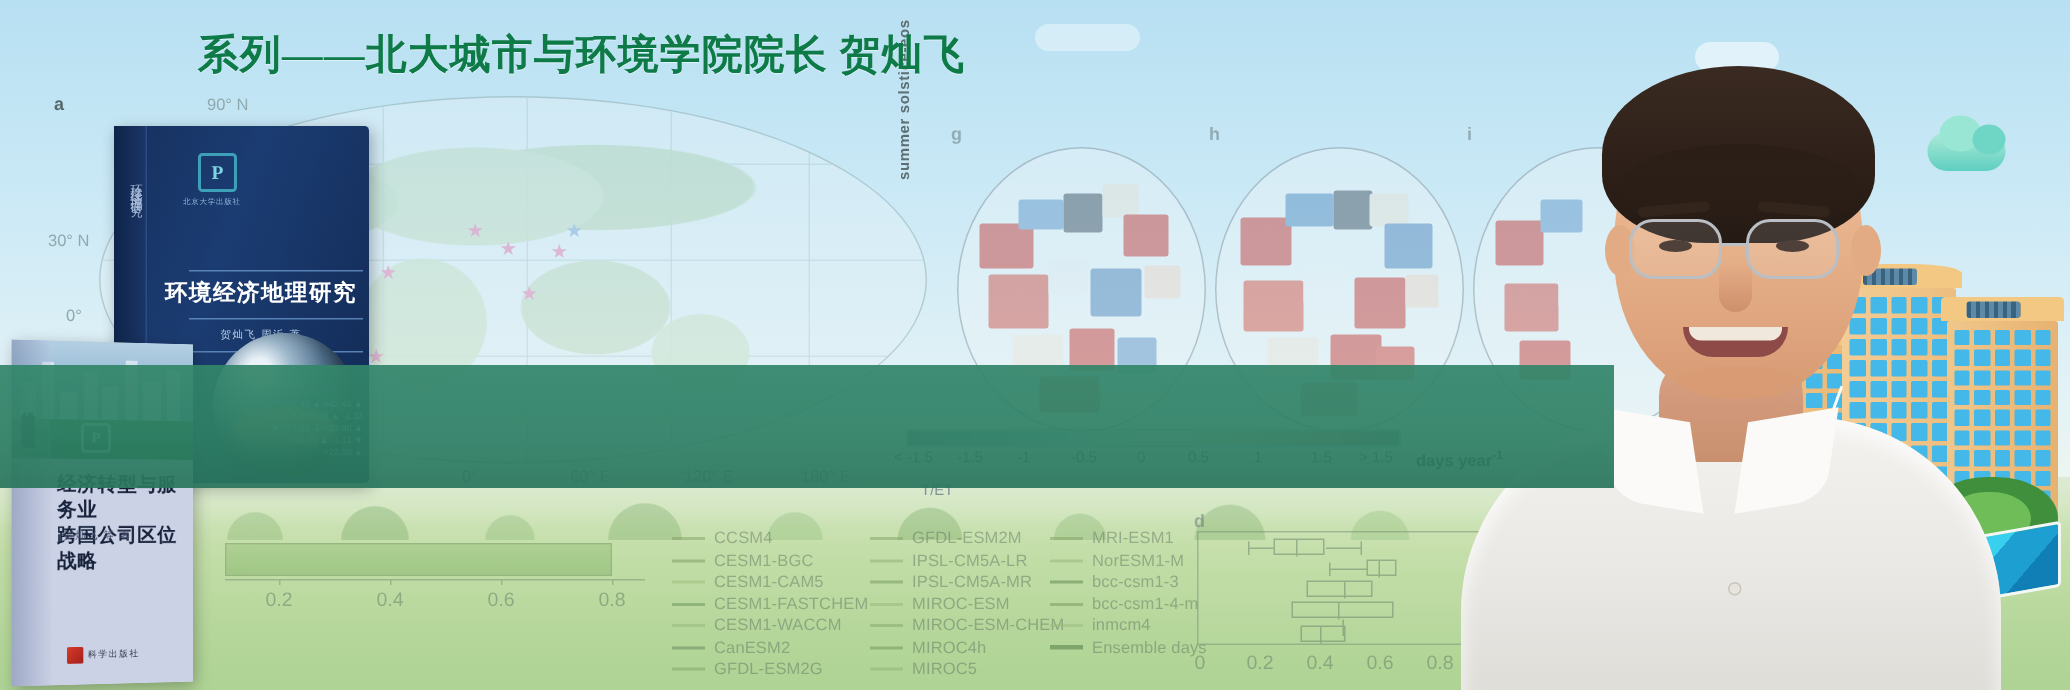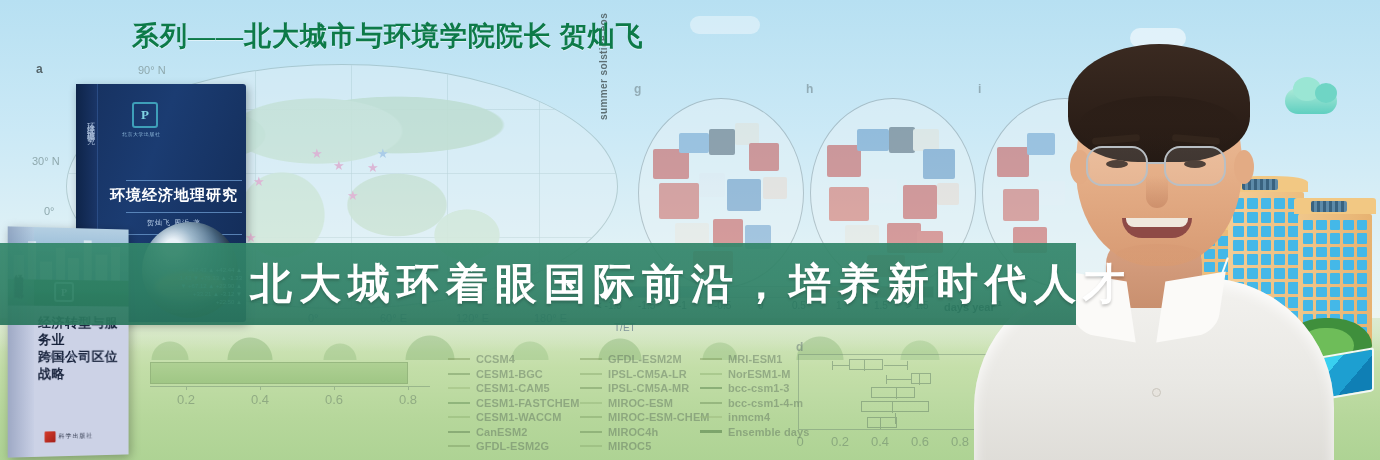--- a/index.html
+++ b/index.html
@@ -130,21 +130,21 @@
     border:1px solid #4f7a3c; opacity:.85;
   }
   .barpanel .axis{ position:absolute; left:0; top:26px; width:280px; height:1px; background:#6e8a70;}
   .barpanel .tk{ position:absolute; top:26px; width:1px; height:4px; background:#6e8a70;}
   .barpanel .tl{ position:absolute; top:32px; font-size:13px; color:#5d7360; transform:translateX(-50%);}
 
   
   .legend-col{ position:absolute; top:352px; font-size:11px; color:#5b6f5c; }
   .legend-col .row{ height:14.5px; display:flex; align-items:center; white-space:nowrap;}
   .legend-col .swatch{ display:inline-block; width:22px; height:2px; margin-right:6px; flex:none;}
-  .legend-col .lbl{ letter-spacing:.1px;font-weight:bold; }
+  .legend-col .lbl{ letter-spacing:.1px; }
 
   
   .boxpanel{ position:absolute; left:788px; top:344px; width:250px; height:112px;}
   .boxpanel .frame{ position:absolute; left:10px; top:10px; width:196px; height:76px;
     border:1px solid #6f8a74; background:rgba(255,255,255,.06);}
   .bx{ position:absolute; height:11px; border:1px solid #5f7a65;}
   .bx .wl,.bx .wr{ position:absolute; top:5px; height:1px; background:#5f7a65;}
   .bx .med{ position:absolute; top:0; width:1px; height:11px; background:#5f7a65;}
   .bx .capl,.bx .capr{ position:absolute; top:1px; width:1px; height:9px; background:#5f7a65;}
   .box-axis{ position:absolute; left:4px; top:90px; width:215px; font-size:13px; color:#5b7460;}
@@ -870,15 +870,14 @@
         <span class="p-teeth"></span>
       </div>
     <div class="p-chin"></div>
   </div>
 
   <div class="header">
     <div class="header-title">系列——北大城市与环境学院院长  贺灿飞</div>
   </div>
 
   <div class="band"></div>
-  <div class="band-text">北大城环着眼国际前沿，培养新时代人才</div>
 
 </div>
 
 </body></html>

